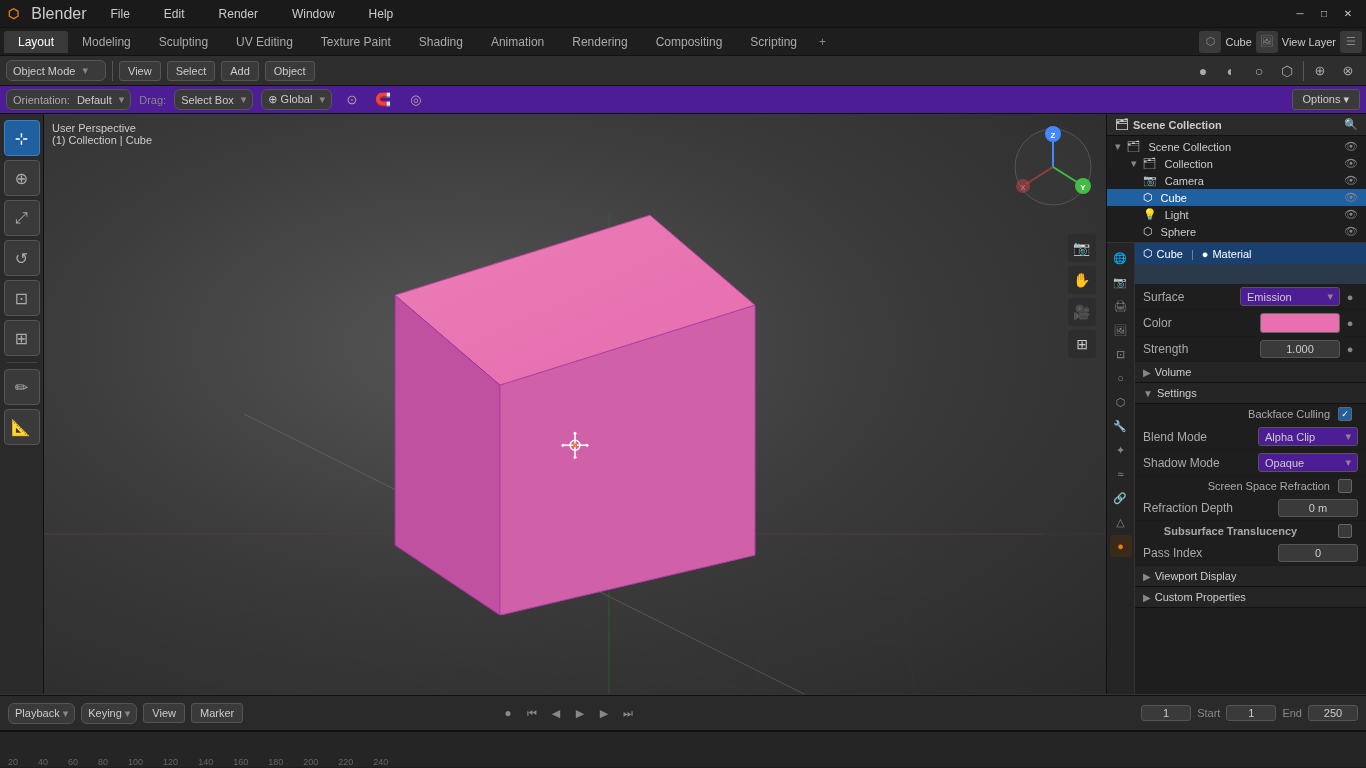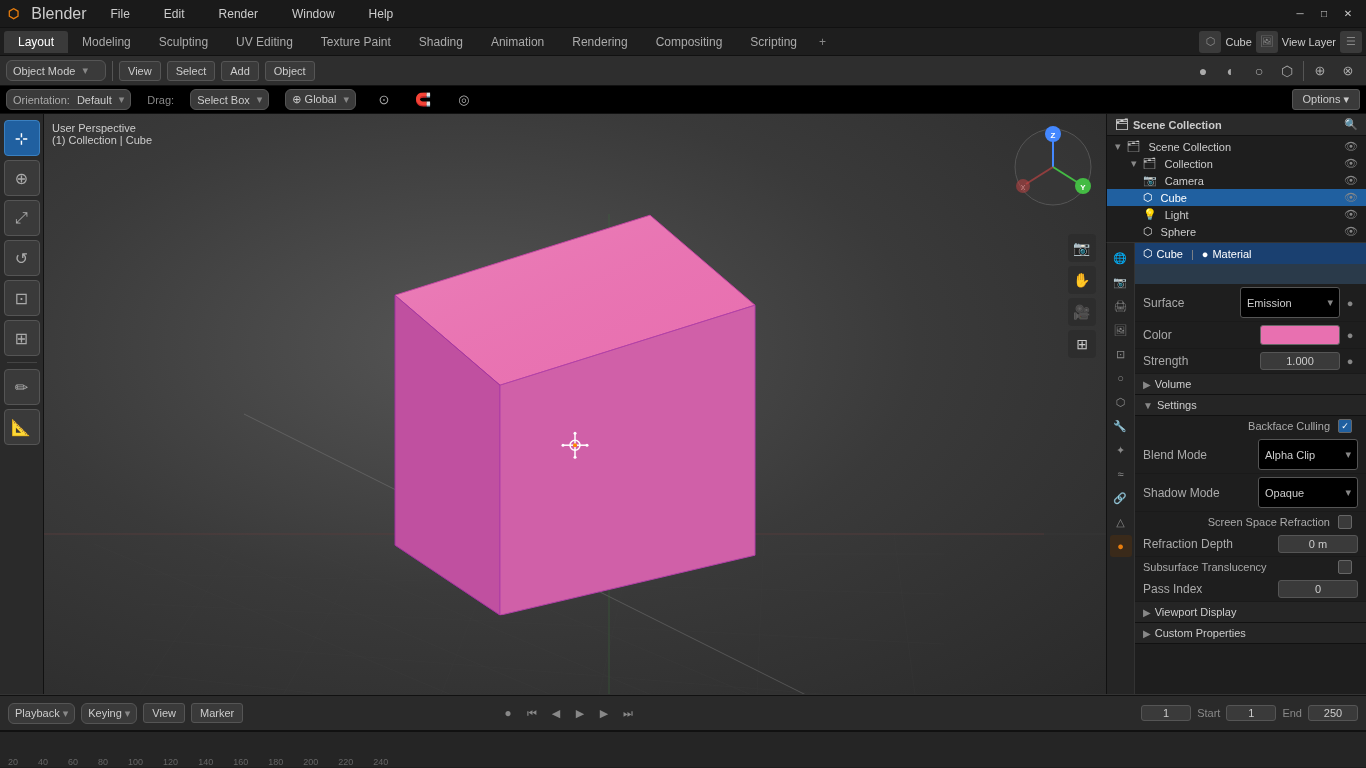--- a/index.html
+++ b/index.html
@@ -36,21 +36,21 @@
     .collection-item { padding: 2px 8px 2px 16px; font-size: 11px; color: #ccc; display: flex; align-items: center; gap: 4px; cursor: pointer; }
     .collection-item.selected { background: #2060a0; color: #fff; }
     .collection-indent1 { padding-left: 24px; }
     .collection-indent2 { padding-left: 36px; }
     .eye-icon { margin-left: auto; color: #888; font-size: 11px; }
     .prop-icon { width: 22px; height: 22px; display: flex; align-items: center; justify-content: center; cursor: pointer; border-radius: 3px; color: #888; font-size: 11px; }
     .prop-icon.active { color: #e87d0d; }
     .mat-row { display: flex; align-items: center; padding: 3px 8px; font-size: 11px; color: #ccc; border-bottom: 1px solid #1a1a1a; }
     .mat-label { color: #aaa; flex: 1; text-align: left; padding-right: 8px; font-size: 12px; }
     .mat-input { background: #3a3a3a; border: 1px solid #555; border-radius: 3px; padding: 2px 6px; color: #ccc; font-size: 11px; width: 80px; text-align: center; }
-    .mat-dropdown { background: #000000; border: 1px solid #555; border-radius: 3px; padding: 8px 6px; color: #ccc; font-size: 11px; display: flex; align-items: center; justify-content: space-between; width: 100px; cursor: pointer; }
+    .mat-dropdown { background: #4c1d95; border: 1px solid #555; border-radius: 3px; padding: 2px 6px; color: #ccc; font-size: 11px; display: flex; align-items: center; justify-content: space-between; width: 100px; cursor: pointer; }
     .mat-color-swatch { width: 80px; height: 20px; background: #e870a0; border-radius: 3px; border: 1px solid #666; cursor: pointer; }
     .section-header { background: #252525; padding: 4px 8px; font-size: 11px; color: #ccc; cursor: pointer; display: flex; align-items: center; gap: 4px; border-bottom: 1px solid #111; }
     .section-header .arrow { color: #888; font-size: 10px; }
     .checkbox-row { display: flex; align-items: center; padding: 3px 8px; font-size: 11px; color: #ccc; }
     .mat-checkbox { width: 14px; height: 14px; border: 1px solid #666; border-radius: 2px; background: #2060a0; display: flex; align-items: center; justify-content: center; margin-right: 6px; }
     .mat-checkbox.checked::after { content: '✓'; color: white; font-size: 9px; }
 
     
     #timeline { height: 36px; background: #1e1e1e; border-top: 1px solid #111; display: flex; align-items: center; padding: 0 8px; gap: 8px; }
     .timeline-btn { width: 20px; height: 20px; display: flex; align-items: center; justify-content: center; cursor: pointer; color: #888; font-size: 11px; border-radius: 3px; }
@@ -134,21 +134,21 @@
     <div class="icon-btn" style="font-size:14px;">●</div>
     <div class="icon-btn" style="font-size:14px;">◐</div>
     <div class="icon-btn" style="font-size:14px;">○</div>
     <div class="icon-btn" style="font-size:14px;">⬡</div>
     <div style="width:1px;height:20px;background:#555;"></div>
     <div class="icon-btn">⊕</div>
     <div class="icon-btn">⊗</div>
   </div>
 </div>
 
-<div style="background:#000000;height:28px;display:flex;align-items:center;padding:0 6px;gap:16px;border-bottom:1px solid #111;">
+<div style="background:#4c1d95;height:28px;display:flex;align-items:center;padding:0 6px;gap:8px;border-bottom:1px solid #111;">
   <div class="tb-dropdown" style="min-width:120px;">
     <span style="color:#aaa;margin-right:4px;">Orientation:</span>
     <span>Default</span>
       <span style="margin-left:4px;color:#888;">▾</span>
   </div>
   <span style="color:#888;font-size:11px;">Drag:</span>
   <div class="tb-dropdown">
     <span>Select Box</span>
       <span style="margin-left:4px;color:#888;">▾</span>
   </div>
@@ -401,21 +401,21 @@
           <span style="flex:1;text-align:right;padding-right:8px;color:#aaa;font-size:11px;">Screen Space Refraction</span>
           <div class="mat-checkbox" style="background:#3a3a3a;"></div>
         </div>
 
         <div class="mat-row">
           <span class="mat-label">Refraction Depth</span>
           <div class="mat-input">0 m</div>
         </div>
 
         <div class="checkbox-row">
-          <span style="flex:1;text-align:left;padding-right:20px;color:#aaa;font-size:11px;">Subsurface Translucency</span>
+          <span style="flex:1;text-align:center;padding-right:20px;color:#aaa;font-size:11px;font-weight:bold;">Subsurface Translucency</span>
           <div class="mat-checkbox" style="background:#3a3a3a;"></div>
         </div>
 
         <div class="mat-row">
           <span class="mat-label">Pass Index</span>
           <div class="mat-input">0</div>
         </div>
 
         <div class="section-header">
           <span class="arrow">▶</span>

